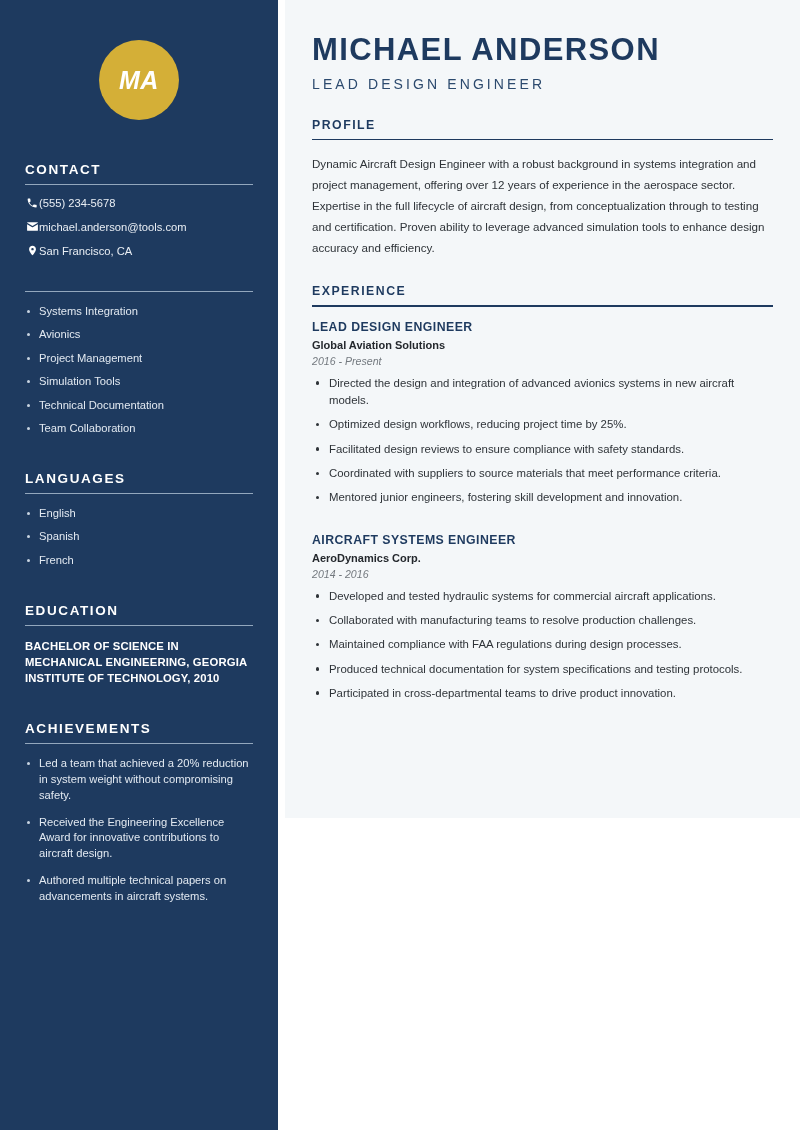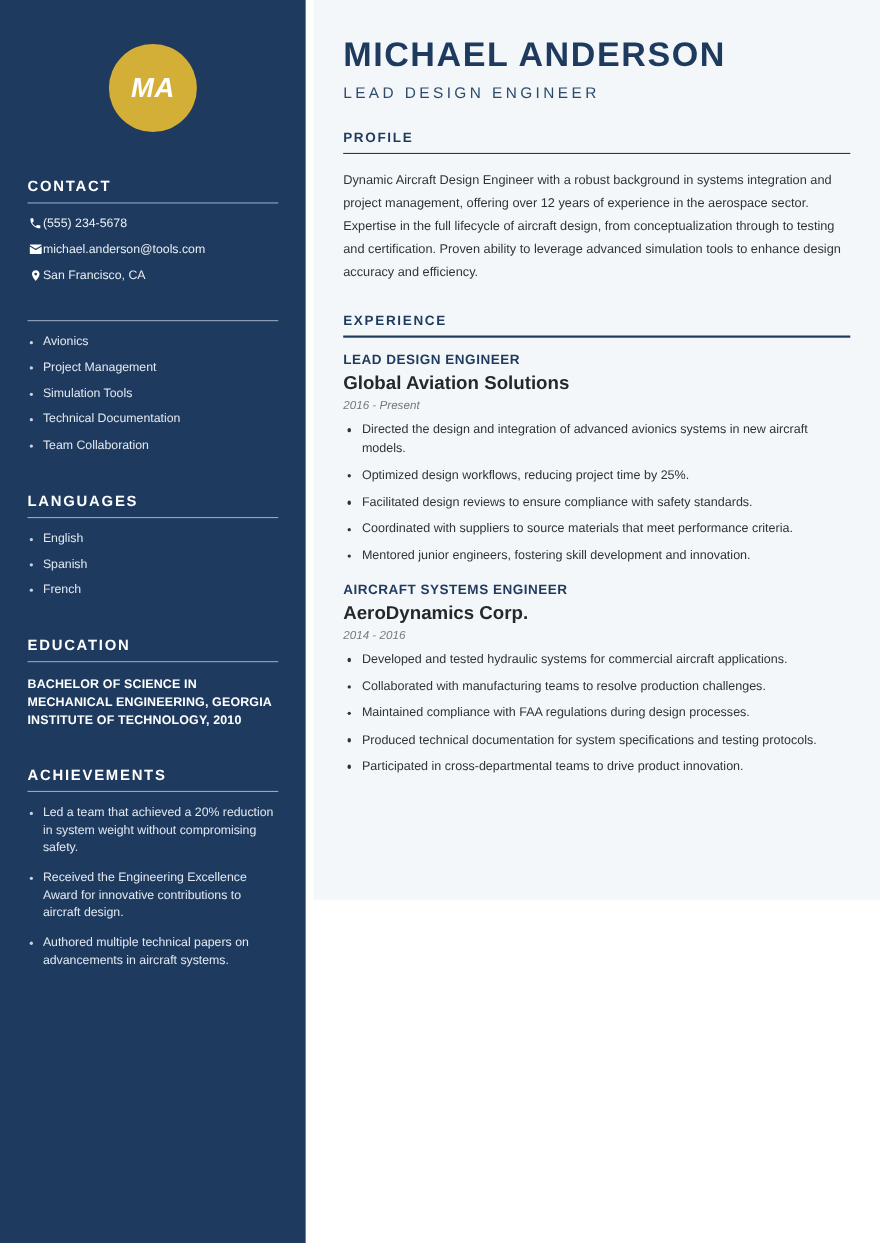--- a/index.html
+++ b/index.html
@@ -161,32 +161,32 @@
     margin-bottom: 13px;
   }
 
   .profile-text {
     font-size: 11.6px;
     line-height: 1.82;
     color: #2e3338;
   }
 
   .job { margin-bottom: 4px; }
-  .job + .job { margin-top: 14px; }
+  .job + .job { margin-top: 26px; }
 
   .job-title {
     font-size: 12.3px;
     font-weight: bold;
     letter-spacing: 0.45px;
     color: #1e3a5f;
     margin-bottom: 5px;
   }
 
   .job-company {
-    font-size: 17px;
+    font-size: 11px;
     font-weight: bold;
     color: #24282d;
     margin-bottom: 4px;
   }
 
   .job-dates {
     font-size: 10.6px;
     font-style: italic;
     color: #73797f;
     margin-bottom: 8px;
@@ -250,20 +250,21 @@
           <path d="M12 1.5c-4.2 0-7.5 3.3-7.5 7.5 0 5.6 7.5 13.5 7.5 13.5s7.5-7.9 7.5-13.5c0-4.2-3.3-7.5-7.5-7.5zm0 10.2a2.7 2.7 0 110-5.4 2.7 2.7 0 010 5.4z"></path>
         </svg>
       </span>
       <span>San Francisco, CA</span>
     </div>
   </section>
 
   <section class="side-section">
     <div class="side-rule"></div>
     <ul class="side-list">
+      <li>Systems Integration</li>
       <li>Avionics</li>
       <li>Project Management</li>
       <li>Simulation Tools</li>
       <li>Technical Documentation</li>
       <li>Team Collaboration</li>
     </ul>
   </section>
 
   <section class="side-section">
     <div class="side-heading">LANGUAGES</div>

